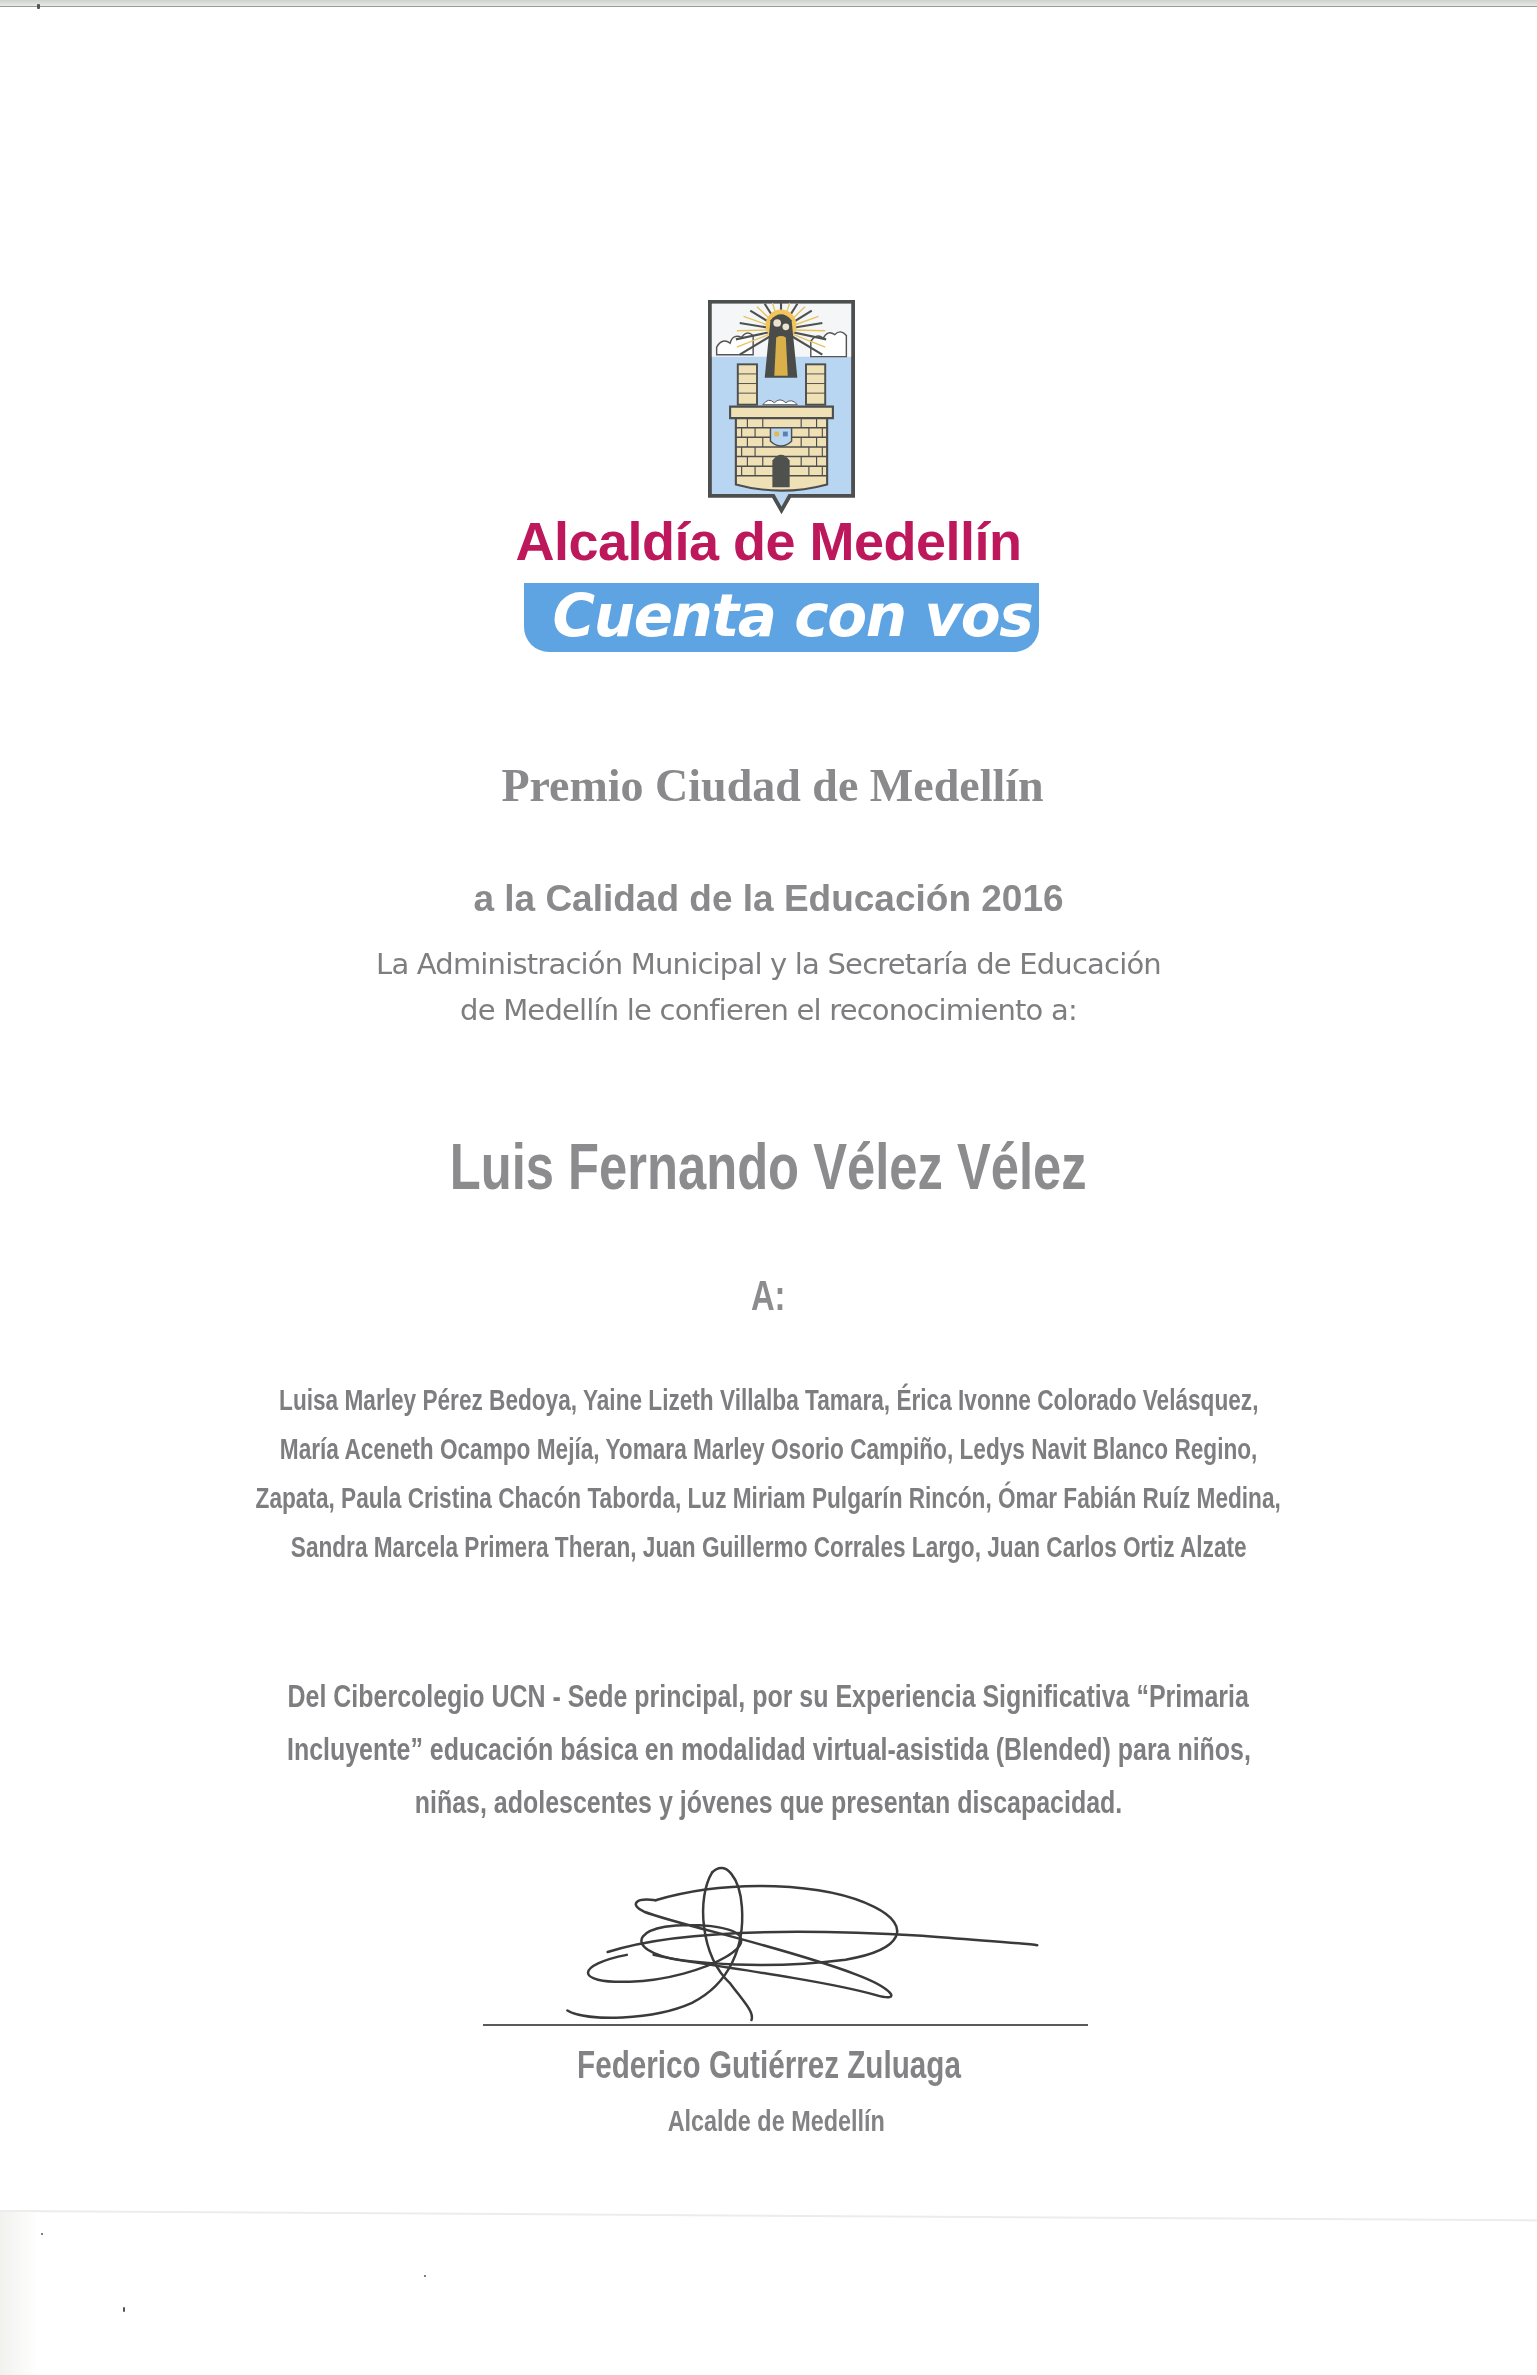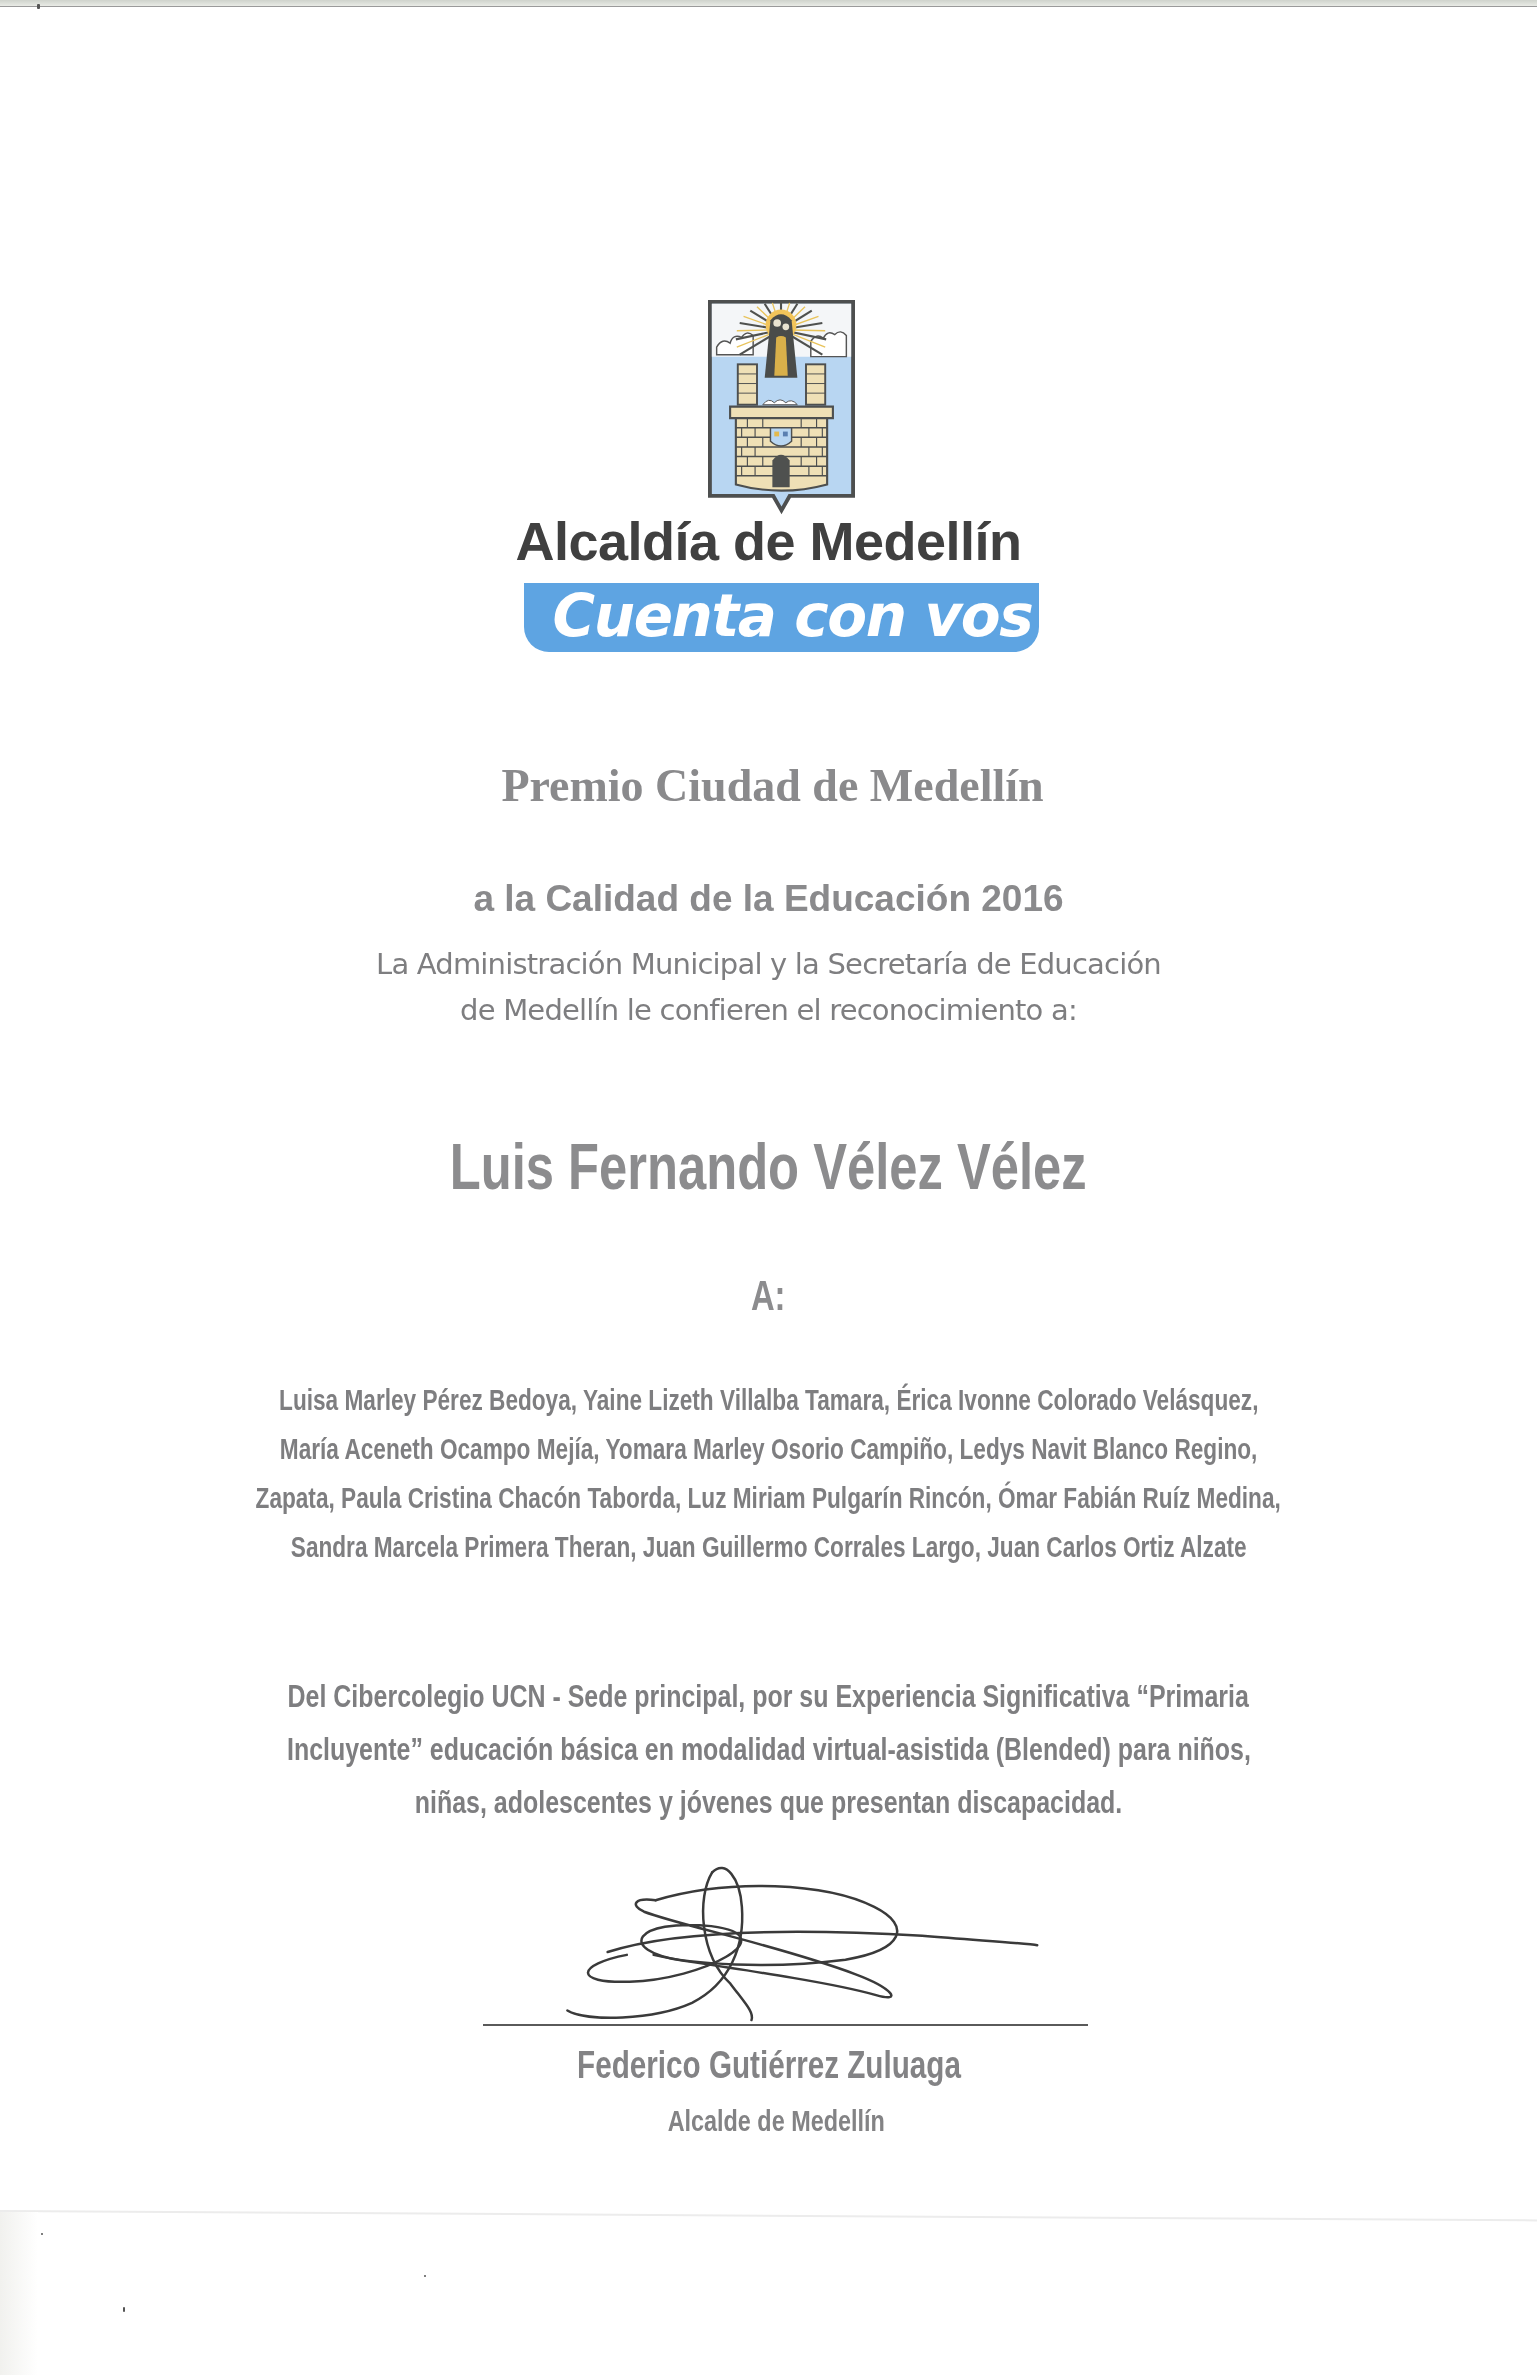--- a/index.html
+++ b/index.html
@@ -33,21 +33,21 @@
     
     .shield {
       position: absolute; left: 707px; top: 299px; width: 149px; height: 220px;
     }
     .logo-title {
       position: absolute; left: 0; width: 1537px; top: 514px;
       text-align: center;
       font-family: "Liberation Sans", sans-serif;
       font-weight: bold;
       font-size: 54px;
-      color: #404040;
+      color: #be185d;
       letter-spacing: -0.5px;
       line-height: 1;
     }
     .logo-banner {
       position: absolute; left: 524px; top: 583px; width: 515px; height: 69px;
       background: #5ea4e2;
       border-radius: 0 0 25px 25px;
       text-align: center;
     }
     .logo-banner span {

